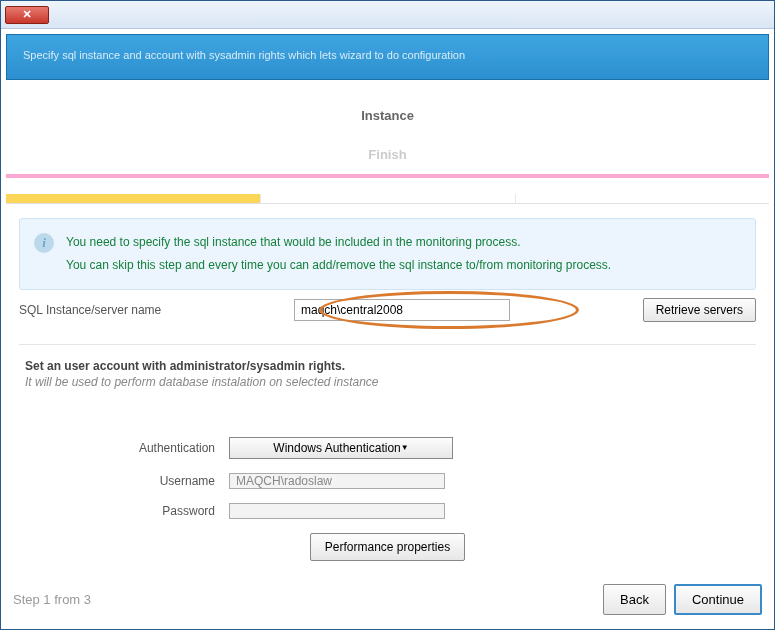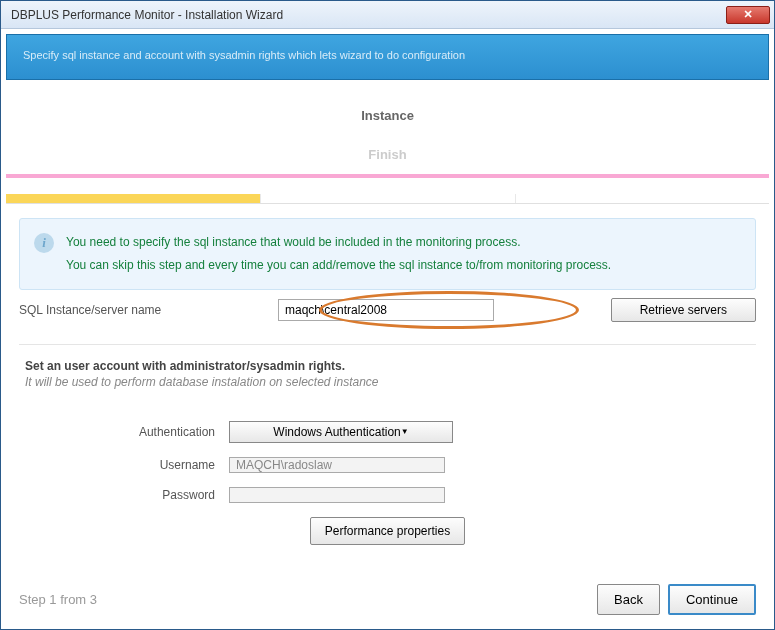--- a/index.html
+++ b/index.html
@@ -32,49 +32,48 @@
     
     .form-area { padding: 20px 10px 10px; position: relative; }
     .form-row { display: flex; align-items: center; margin-bottom: 14px; }
     .form-label { width: 200px; text-align: right; padding-right: 14px; font-size: 12px; color: #555; }
     .form-input { width: 216px; height: 16px; border: 1px solid #aaa; padding: 2px 6px; font-size: 12px; background: #fff; }
     .form-input:disabled { background: #f3f3f3; color: #888; }
     
     .retrieve-row { display: flex; align-items: center; justify-content: space-between; gap: 8px; padding: 8px 0 18px; position: relative; }
     .retrieve-label { font-size: 12px; color: #555; }
     .retrieve-input { width: 216px; height: 22px; border: 1px solid #aaa; padding: 2px 6px; font-size: 12px; }
-    .retrieve-btn { padding: 4px 28px; font-size: 12px; border: 1px solid #888; background: linear-gradient(to bottom, #fdfdfd, #e7e7e7); border-radius: 2px; cursor: pointer; }
+    .retrieve-btn { padding: 4px 12px; font-size: 12px; border: 1px solid #888; background: linear-gradient(to bottom, #fdfdfd, #e7e7e7); border-radius: 2px; cursor: pointer; }
     
     .ellipse-annotation { position: absolute; border: 3px solid #d97a2e; border-radius: 50%; width: 260px; height: 38px; pointer-events: none; left: 300px; top: 1px; }
     
     .section-title { font-size: 12px; color: #444; margin: 6px 0 2px 6px; }
     .section-title strong { font-weight: bold; }
-    .section-sub { font-size: 12px; color: #888; font-style: italic; margin: 0 0 12px 6px; }
+    .section-sub { font-size: 12px; color: #888; font-style: italic; margin: 0 0 28px 6px; }
     
     .dropdown { width: 224px; height: 22px; border: 1px solid #888; font-size: 12px; padding: 1px 4px; background: linear-gradient(to bottom, #fdfdfd, #e7e7e7); cursor: pointer; display: flex; align-items: center; justify-content: center; }
     .dropdown-arrow { font-size: 8px; }
     
     .conn-btn-row { display: flex; justify-content: center; margin-top: 10px; }
     .conn-btn { padding: 6px 14px; font-size: 12px; border: 1px solid #888; background: linear-gradient(to bottom, #fdfdfd, #e7e7e7); border-radius: 2px; cursor: pointer; }
     
-    .footer { position: absolute; bottom: 0; left: 0; right: 0; padding: 14px 18px; display: flex; align-items: center; justify-content: space-between; background: #fff; }
+    .footer { position: absolute; bottom: 0; left: 0; right: 0; padding: 14px 12px; display: flex; align-items: center; justify-content: space-between; background: #fff; }
     .step-text { font-size: 13px; color: #999; }
     .footer-buttons { display: flex; gap: 8px; }
     .footer-btn { padding: 6px 16px; font-size: 13px; border: 1px solid #888; background: linear-gradient(to bottom, #fdfdfd, #e7e7e7); border-radius: 2px; cursor: pointer; }
     .footer-btn.primary { border: 2px solid #3a8ac8; }
     
     hr.divider { border: none; border-top: 1px solid #e5e5e5; margin: 4px 0 14px; }
   </style>
 </head>
 <body>
 
 <div class="window">
 
   <div class="titlebar">
-    <span class="titlebar-text">DBPLUS Performance Monitor - Installation Wizard</span>
     <div class="close-btn">
       <span>✕</span>
     </div>
   </div>
 
   <div class="header-banner">
     <div class="header-subtitle">Specify sql instance and account with sysadmin rights which lets wizard to do configuration</div>
   </div>
 
   <div class="tabs">

